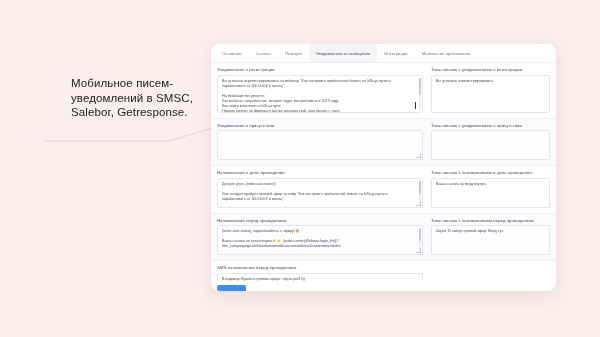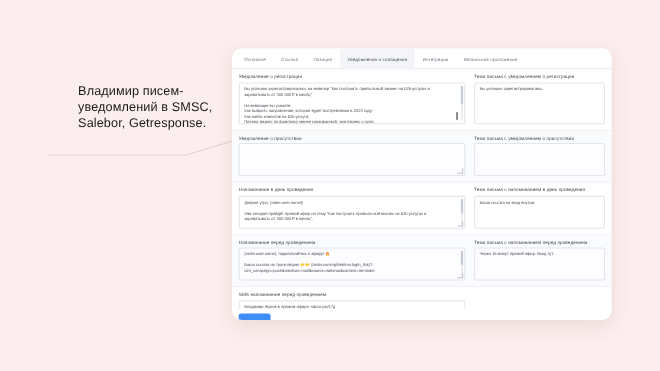--- a/index.html
+++ b/index.html
@@ -160,21 +160,21 @@
     width: 29px;
     height: 6px;
     background: #3f8ef7;
     border-radius: 2px 2px 0 0;
     font-size: 0;
   }
 </style>
 </head>
 <body>
 
-<div id="annotation">Владимир писем-уведомлений в SMSC, Salebor, Getresponse.</div>
+<div id="annotation">Мобильное писем-уведомлений в SMSC, Salebor, Getresponse.</div>
 
 <svg id="callout" viewBox="0 0 172 22" preserveAspectRatio="none">
   <polyline points="0,13 125,13 168,0" fill="none" stroke="#d8c6c6" stroke-width="0.7"></polyline>
 </svg>
 
 <div id="app-card">
 
   <div id="tabbar">
     <div class="tab">Основное</div>
     <div class="tab">Ссылка</div>

